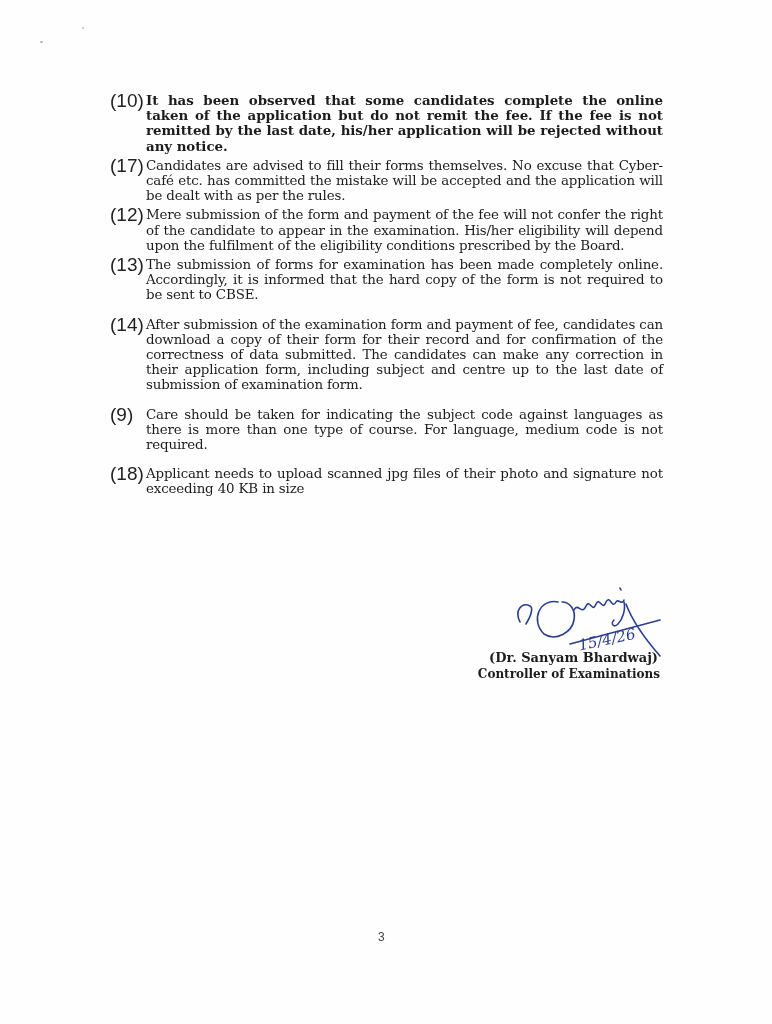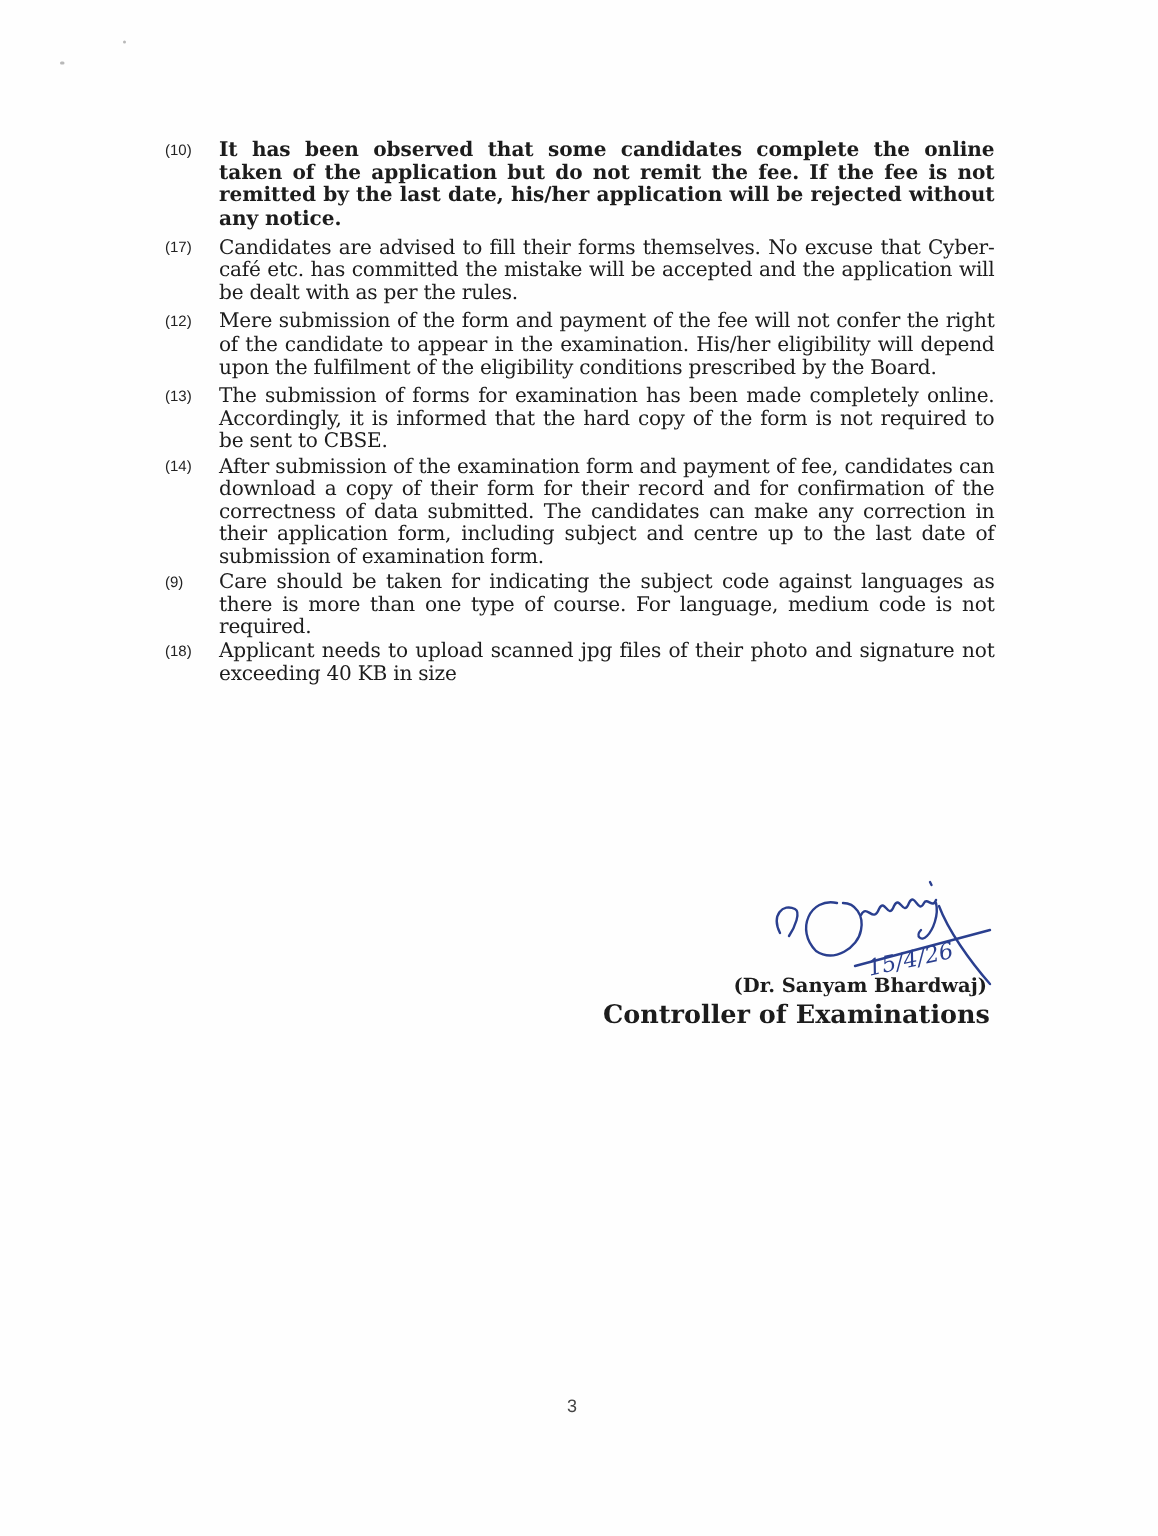--- a/index.html
+++ b/index.html
@@ -5,28 +5,28 @@
     html, body { margin: 0; padding: 0; }
     body {
       width: 772px; height: 1024px; background: #ffffff; position: relative; overflow: hidden;
       font-family: "DejaVu Serif", "Liberation Serif", serif; color: #1c1c1c;
     }
     .page { position: absolute; left: 0; top: 0; width: 772px; height: 1024px; background: #fefefe; }
     .speck { position: absolute; width: 3px; height: 2px; background: #b8b8b8; border-radius: 1px; }
     .list { position: absolute; left: 110px; top: 93px; width: 553px; margin: 0; padding: 0; list-style: none; }
     .item { position: relative; padding-left: 36px; font-size: 13.4px; line-height: 15.2px; text-align: justify; }
     .item + .item { margin-top: 4px; }
-    .item.tight { margin-top: 1px; }
-    .num { position: absolute; left: 0; top: 0; font-family: "Liberation Sans", sans-serif; font-size: 10px; color: #222; }
+    .item.tight { margin-top: 14px; }
+    .num { position: absolute; left: 0; top: 0; font-family: "Liberation Sans", sans-serif; font-size: 19px; color: #222; }
     .text { display: block; letter-spacing: -0.15px; }
     .bold .text { font-weight: bold; letter-spacing: -0.05px; }
     .sig-block { position: absolute; left: 440px; top: 580px; width: 222px; height: 110px; }
     .signature { position: absolute; left: 60px; top: 0; width: 170px; height: 82px; }
     .signer { position: absolute; right: 4px; top: 70px; font-weight: bold; font-size: 13px; text-align: right; white-space: nowrap; }
-    .signer-title { position: absolute; right: 2px; top: 87px; font-weight: bold; font-size: 17px; text-align: right; white-space: nowrap; }
+    .signer-title { position: absolute; right: 2px; top: 87px; font-weight: bold; font-size: 12px; text-align: right; white-space: nowrap; }
     .page-number { position: absolute; left: 378px; top: 930px; font-family: "Liberation Sans", sans-serif; font-size: 12px; color: #444; }
   </style>
 </head>
 <body>
 
 <div class="page">
   <span class="speck" style="left:40px;top:41px;"></span>
   <span class="speck" style="left:82px;top:27px;width:2px;height:2px;"></span>
 
   <ol class="list">

